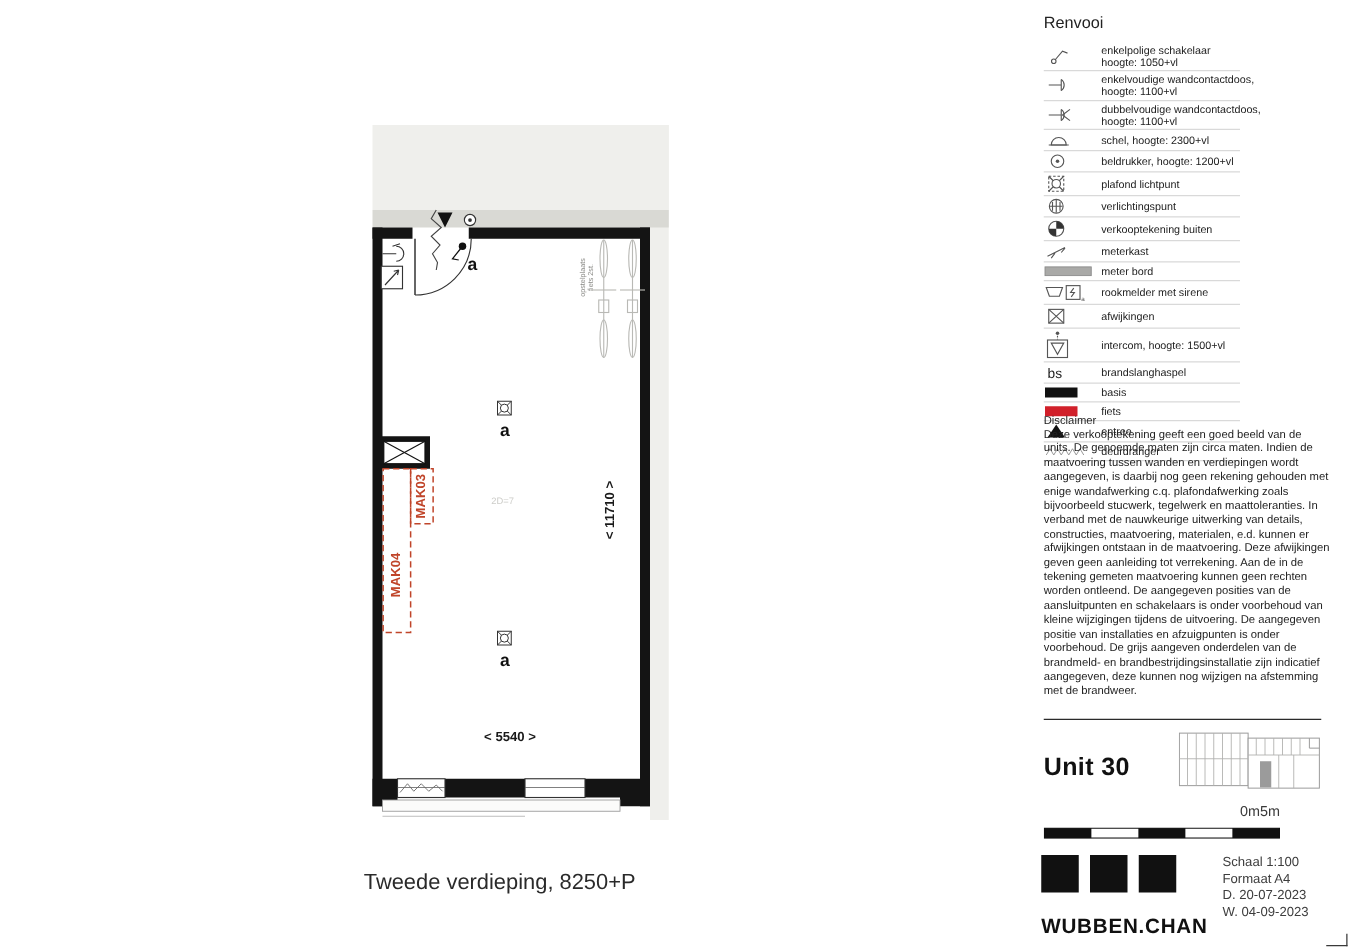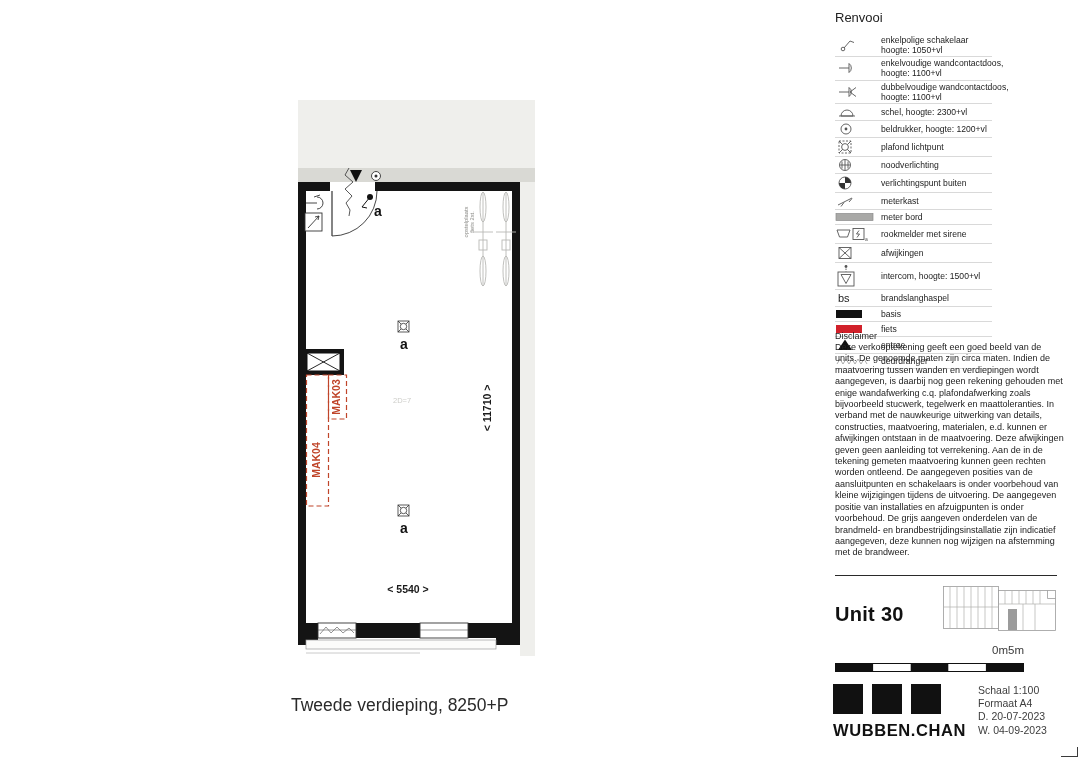--- a/index.html
+++ b/index.html
@@ -29,21 +29,21 @@
                   border-top:1.6px solid #2a2a2a; }
   #unit-block { top:584px; width:222px; display:flex; justify-content:space-between; align-items:center; }
   #unit-title { font-size:20px; font-weight:700; margin-top:13px; letter-spacing:.3px; color:#111; }
 
   #scale-block { top:644px; width:189px; }
   #scale-labels { display:flex; justify-content:flex-end; font-size:11.5px; color:#3a3a3a; margin-bottom:2px; }
 
   #footer-logo { top:684px; left:833px; width:130px; }
   #logo-squares { display:flex; gap:9px; }
   .logo-sq { width:30px; height:30px; background:#111; }
-  #brand-name { margin-top:7px; font-size:16.5px; font-weight:600; letter-spacing:.6px; color:#111; }
+  #brand-name { margin-top:18px; font-size:16.5px; font-weight:600; letter-spacing:.6px; color:#111; }
 
   #footer-info { top:684px; left:978px; width:90px; font-size:10.5px; line-height:13.2px; color:#3d3d3d; }
 
   #corner-mark { position:absolute; left:1061px; top:747px; width:17px; height:10px;
                  border-right:1.8px solid #3a3a3a; border-bottom:1.8px solid #3a3a3a; }
 </style>
 </head>
 <body>
 
 <div id="canvas">
@@ -244,34 +244,34 @@
     </div>
 
     <div class="legend-row">
       <span class="legend-icon">
             <svg width="40" height="14">
               <circle cx="10" cy="7" r="5.5" stroke="#555" fill="none" stroke-width="0.9"></circle>
               <path d="M7 3.5 v7 M10 2 v10 M13 3.5 v7 M5 7 h10" stroke="#555" fill="none" stroke-width="0.9"></path>
             </svg>
           </span>
       <span class="legend-label">
-            <div>noodverlichting</div>
+            <div>verlichtingspunt</div>
           </span>
     </div>
 
     <div class="legend-row">
       <span class="legend-icon">
             <svg width="40" height="16">
               <circle cx="10" cy="8" r="6" stroke="#555" fill="none" stroke-width="0.9"></circle>
               <path d="M10 8 L10 2 A 6 6 0 0 1 16 8 Z" fill="#333"></path>
               <path d="M10 8 L10 14 A 6 6 0 0 1 4 8 Z" fill="#333"></path>
             </svg>
           </span>
       <span class="legend-label">
-            <div>verlichtingspunt buiten</div>
+            <div>verkooptekening buiten</div>
           </span>
     </div>
 
     <div class="legend-row">
       <span class="legend-icon">
             <svg width="40" height="14">
               <path d="M3 11 L17 4 M6 12.5 l3 -4 M14 8 l3 -3.5" stroke="#555" fill="none" stroke-width="0.9"></path>
             </svg>
           </span>
       <span class="legend-label">

